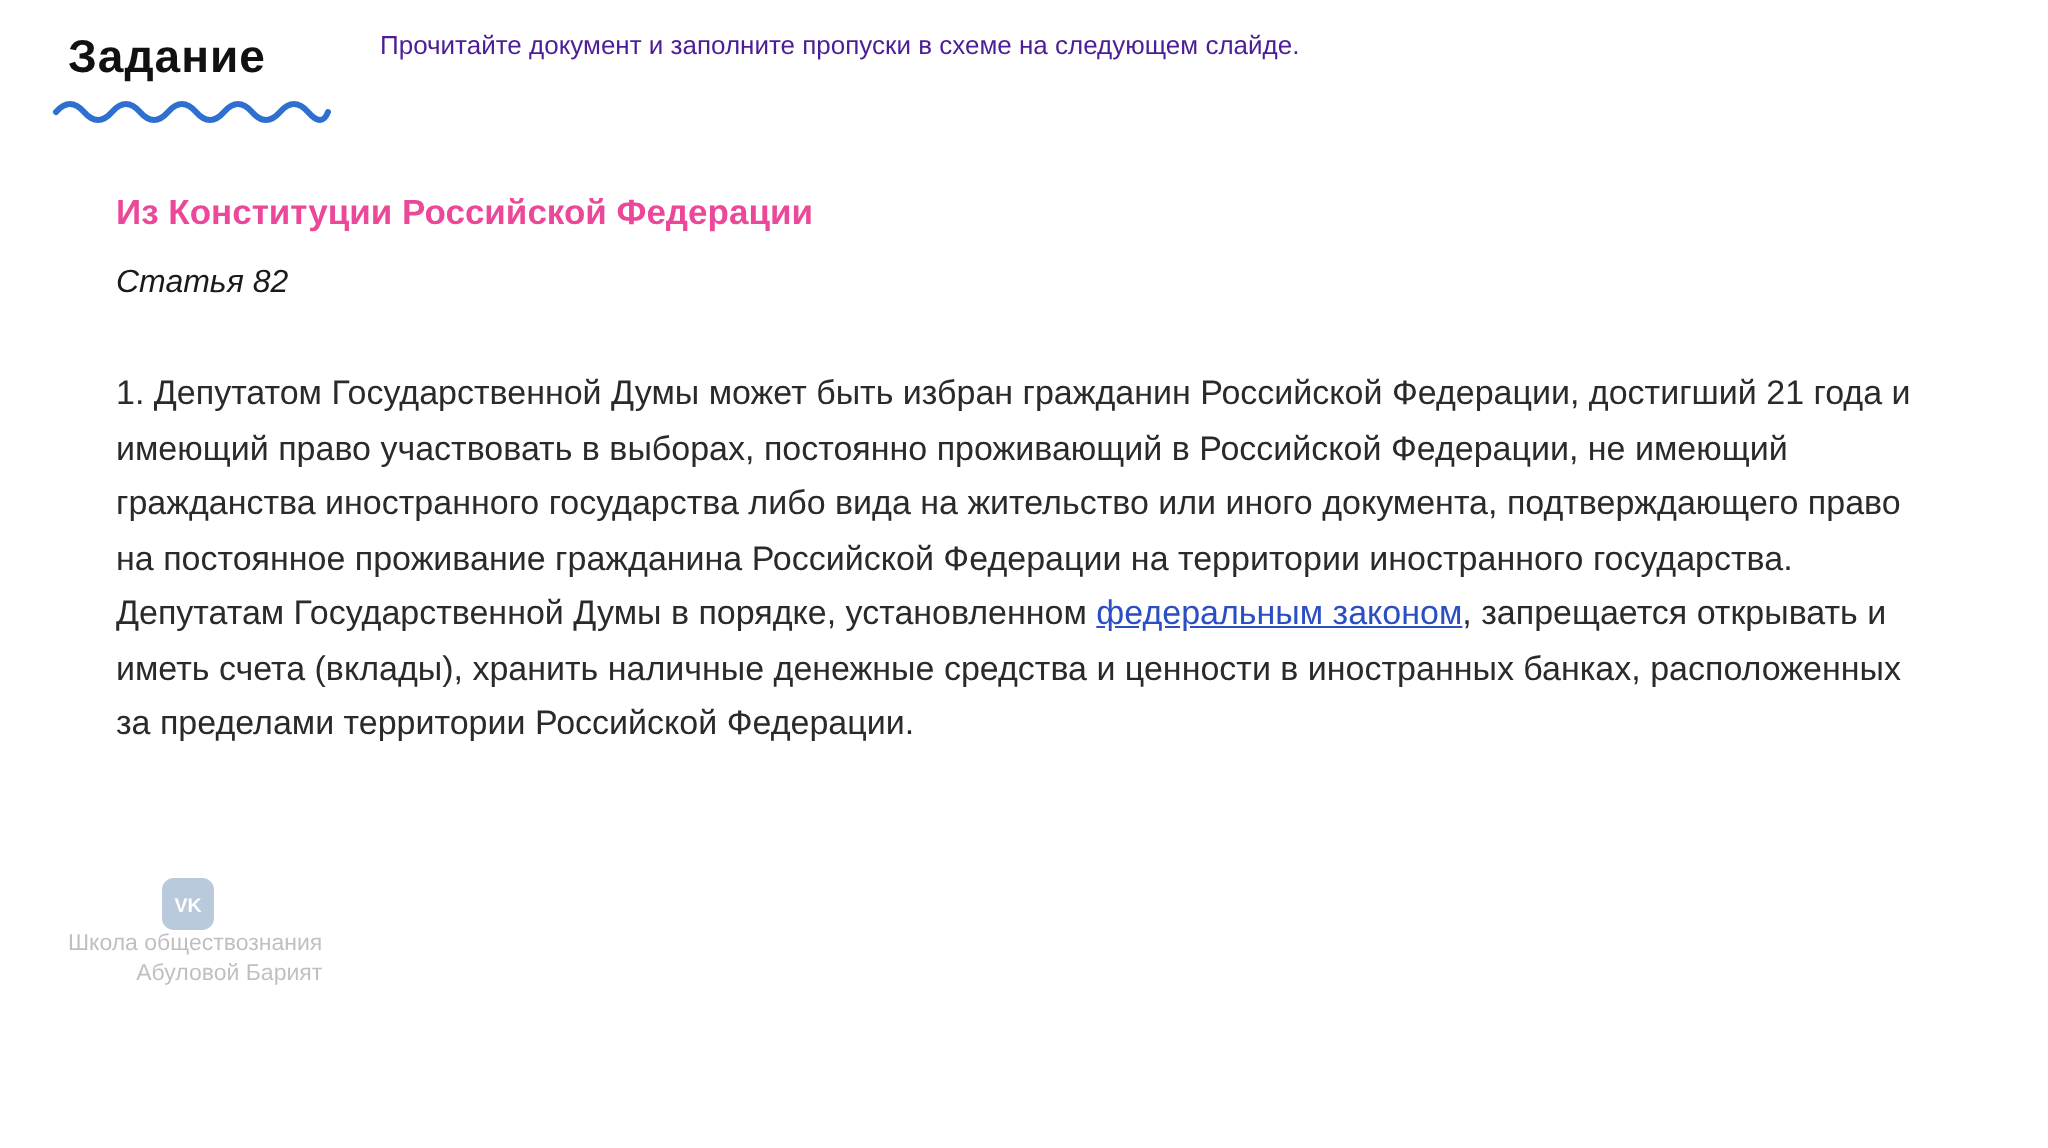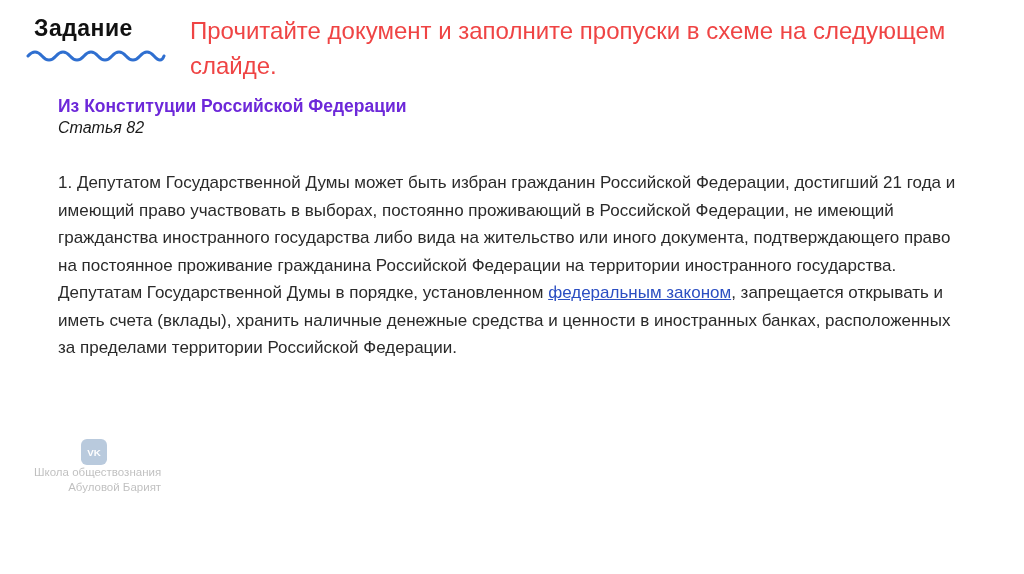--- a/index.html
+++ b/index.html
@@ -48,39 +48,39 @@
     padding-left: 8px;
   }
 
   .squiggle {
     margin-top: 6px;
     display: block;
   }
 
   .task-text {
     margin-left: 14px;
-    font-size: 24px;
+    font-size: 13px;
     line-height: 1.45;
-    color: #ef4444;
+    color: #4c1d95;
     max-width: 800px;
   }
 
   
   .doc {
     position: absolute;
     top: 96px;
     left: 58px;
     width: 900px;
   }
 
   .doc-title {
     font-size: 17.5px;
     font-weight: bold;
-    color: #6d28d9;
-    margin-bottom: 2px;
+    color: #ec4899;
+    margin-bottom: 16px;
   }
 
   .doc-article {
     font-size: 16px;
     font-style: italic;
     color: #1a1a1a;
     margin-bottom: 10px;
   }
 
   .doc-body {

